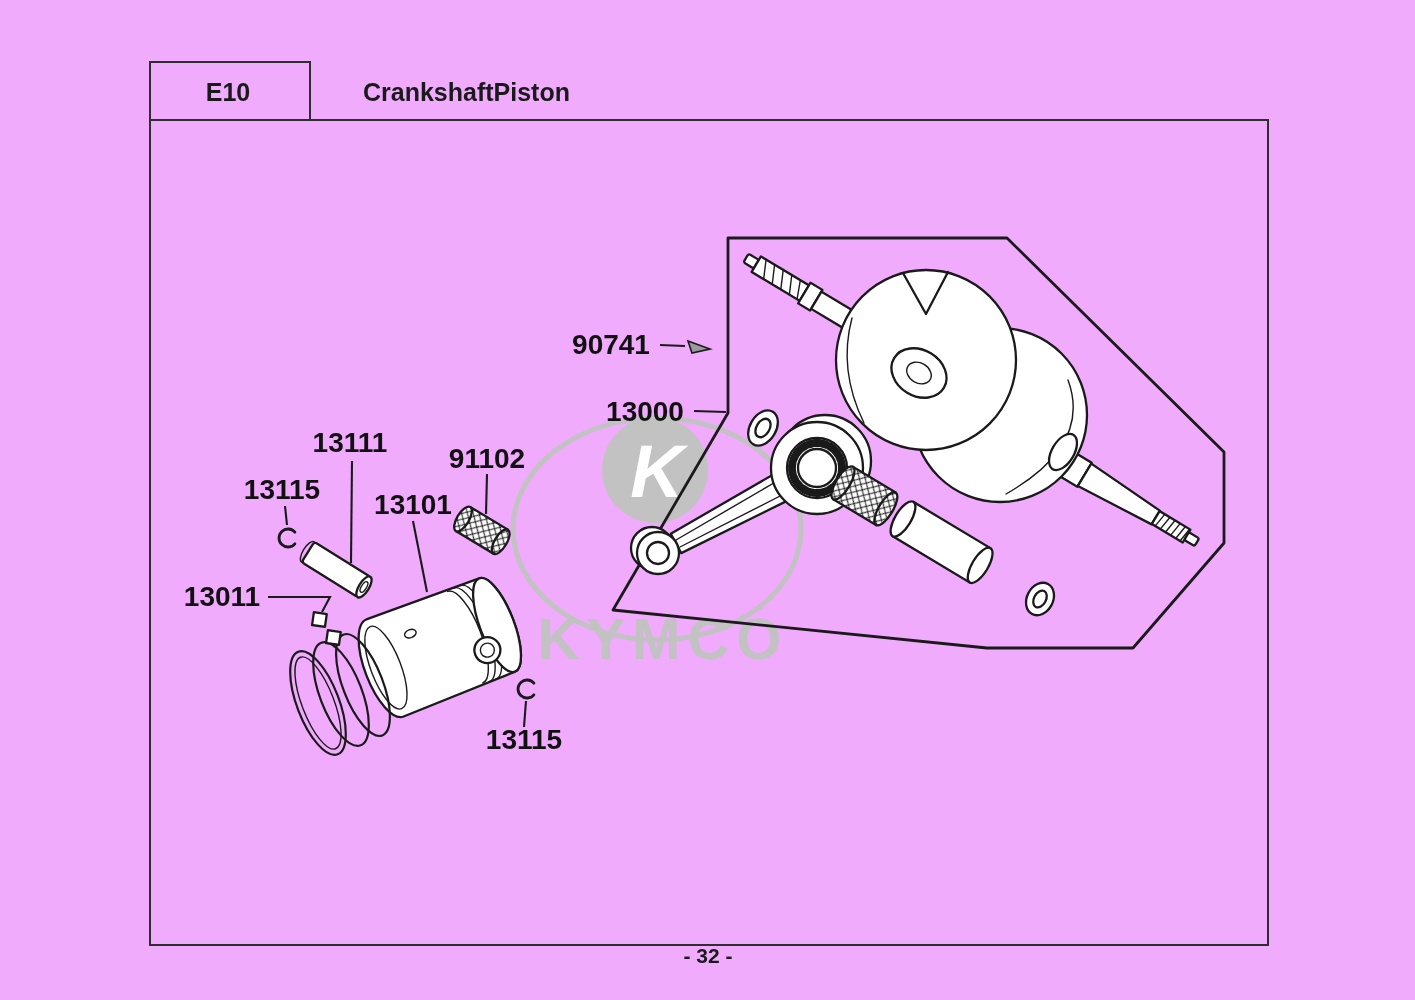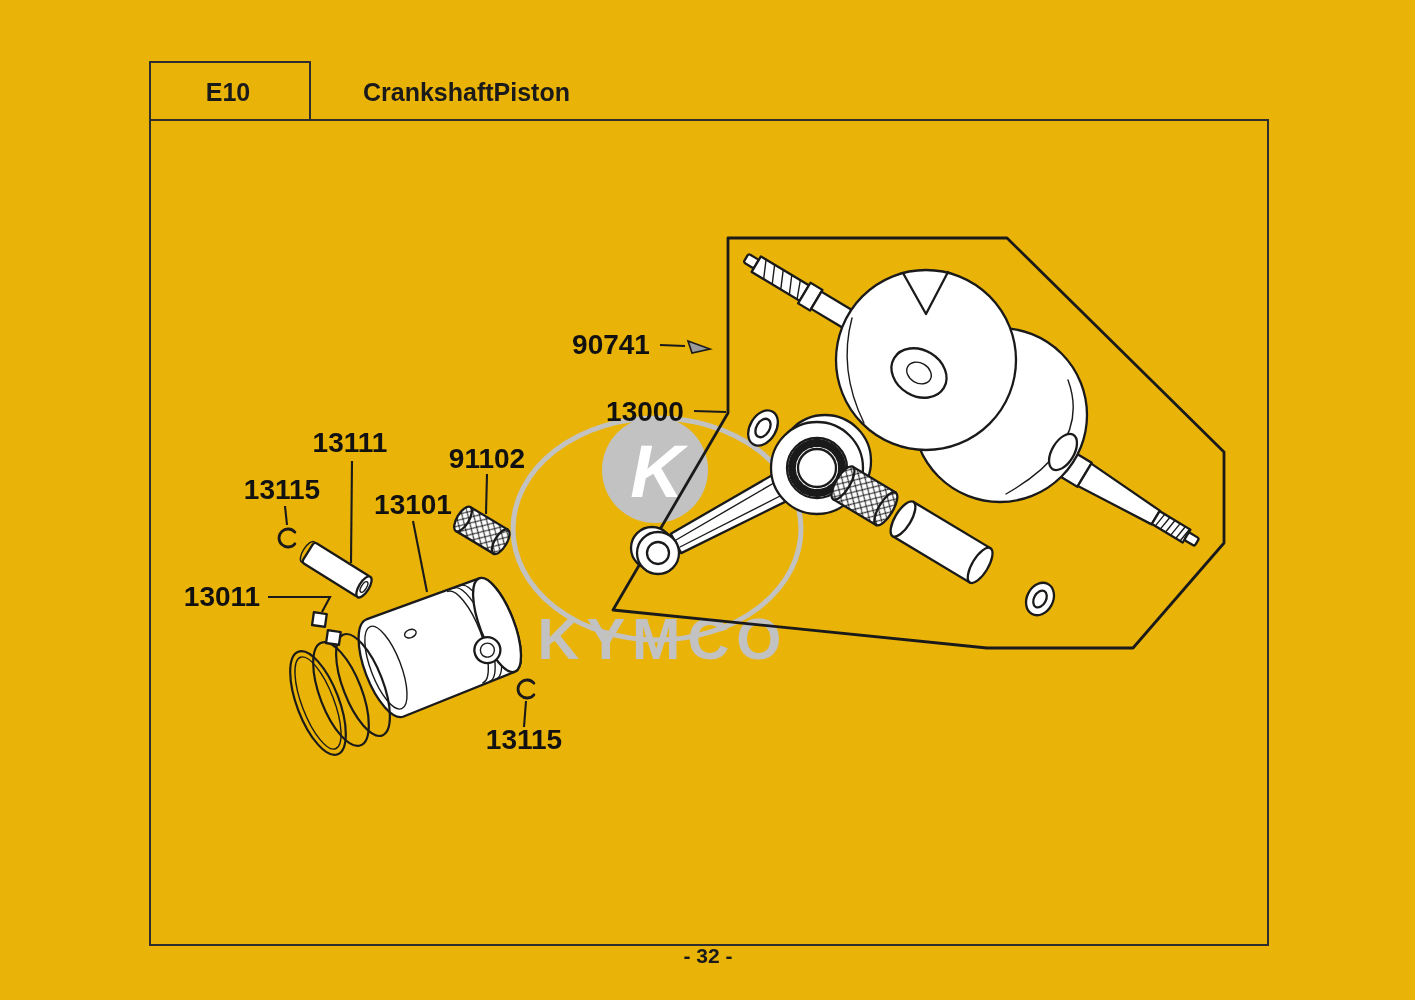--- a/index.html
+++ b/index.html
@@ -1,17 +1,17 @@
 <!DOCTYPE html>
 <html><head>
 <meta charset="utf-8">
 <title>E10 CrankshaftPiston</title>
 <style>
   html,body{margin:0;padding:0;background:#ffffff;}
-  .page{position:relative;width:1415px;height:1000px;background:#eab308;overflow:hidden;
+  .page{position:relative;width:1415px;height:1000px;background:#f0abfc;overflow:hidden;
         font-family:"Liberation Sans","DejaVu Sans",sans-serif;}
   svg{position:absolute;left:0;top:0;}
 
   .frame{fill:none;stroke:#2e2e2e;stroke-width:2;}
   .ln{stroke:#1a1a1a;stroke-width:2.8;fill:none;stroke-linejoin:round;}
   .part{stroke:#1a1a1a;stroke-width:2.3;fill:#ffffff;stroke-linejoin:round;stroke-linecap:round;}
   .thin{stroke:#1a1a1a;stroke-width:1.4;fill:none;}
   .leader{stroke:#1a1a1a;stroke-width:2.1;fill:none;}
   .clip{stroke:#1a1a1a;stroke-width:2.8;fill:none;stroke-linecap:round;}
 

